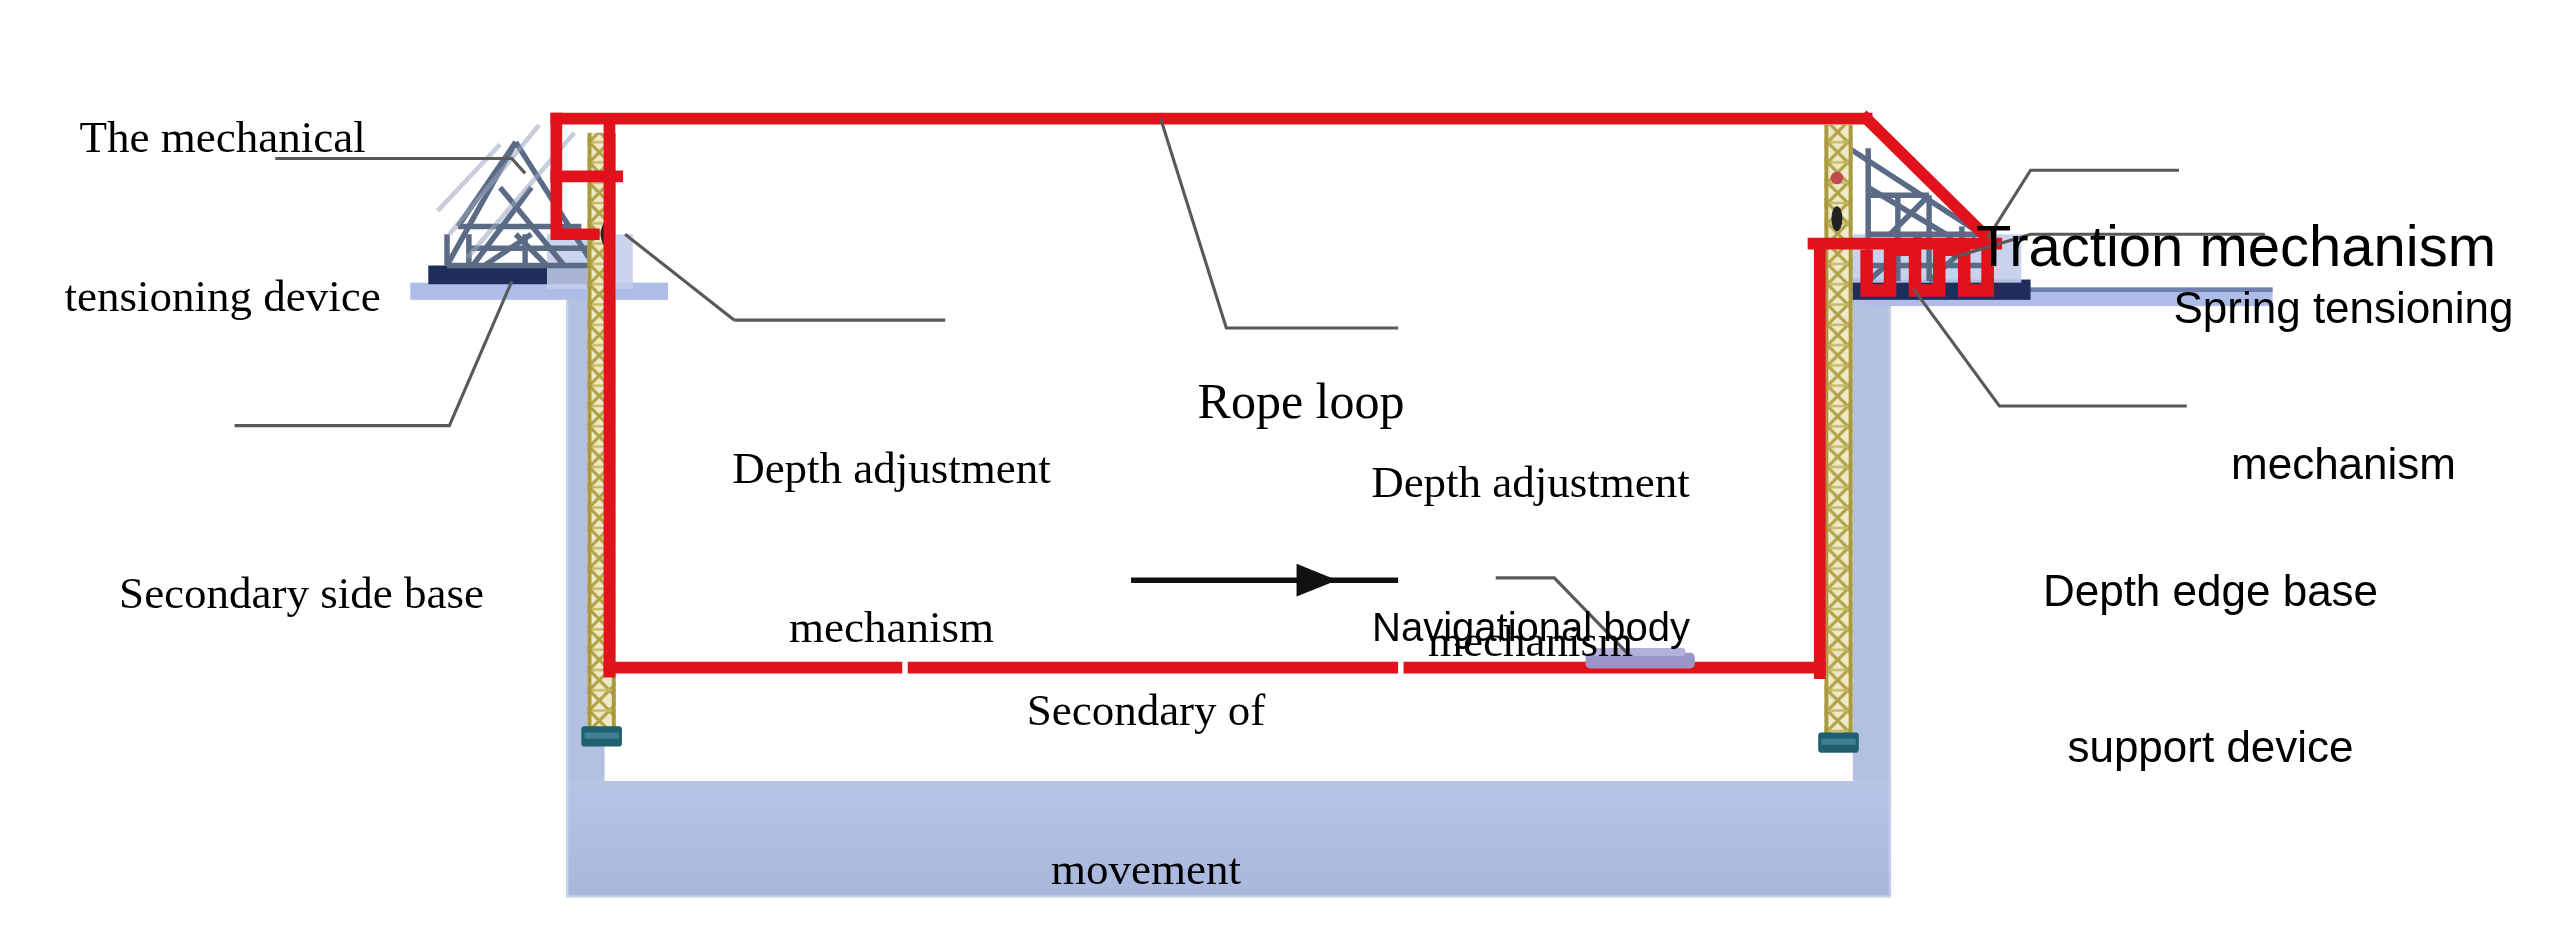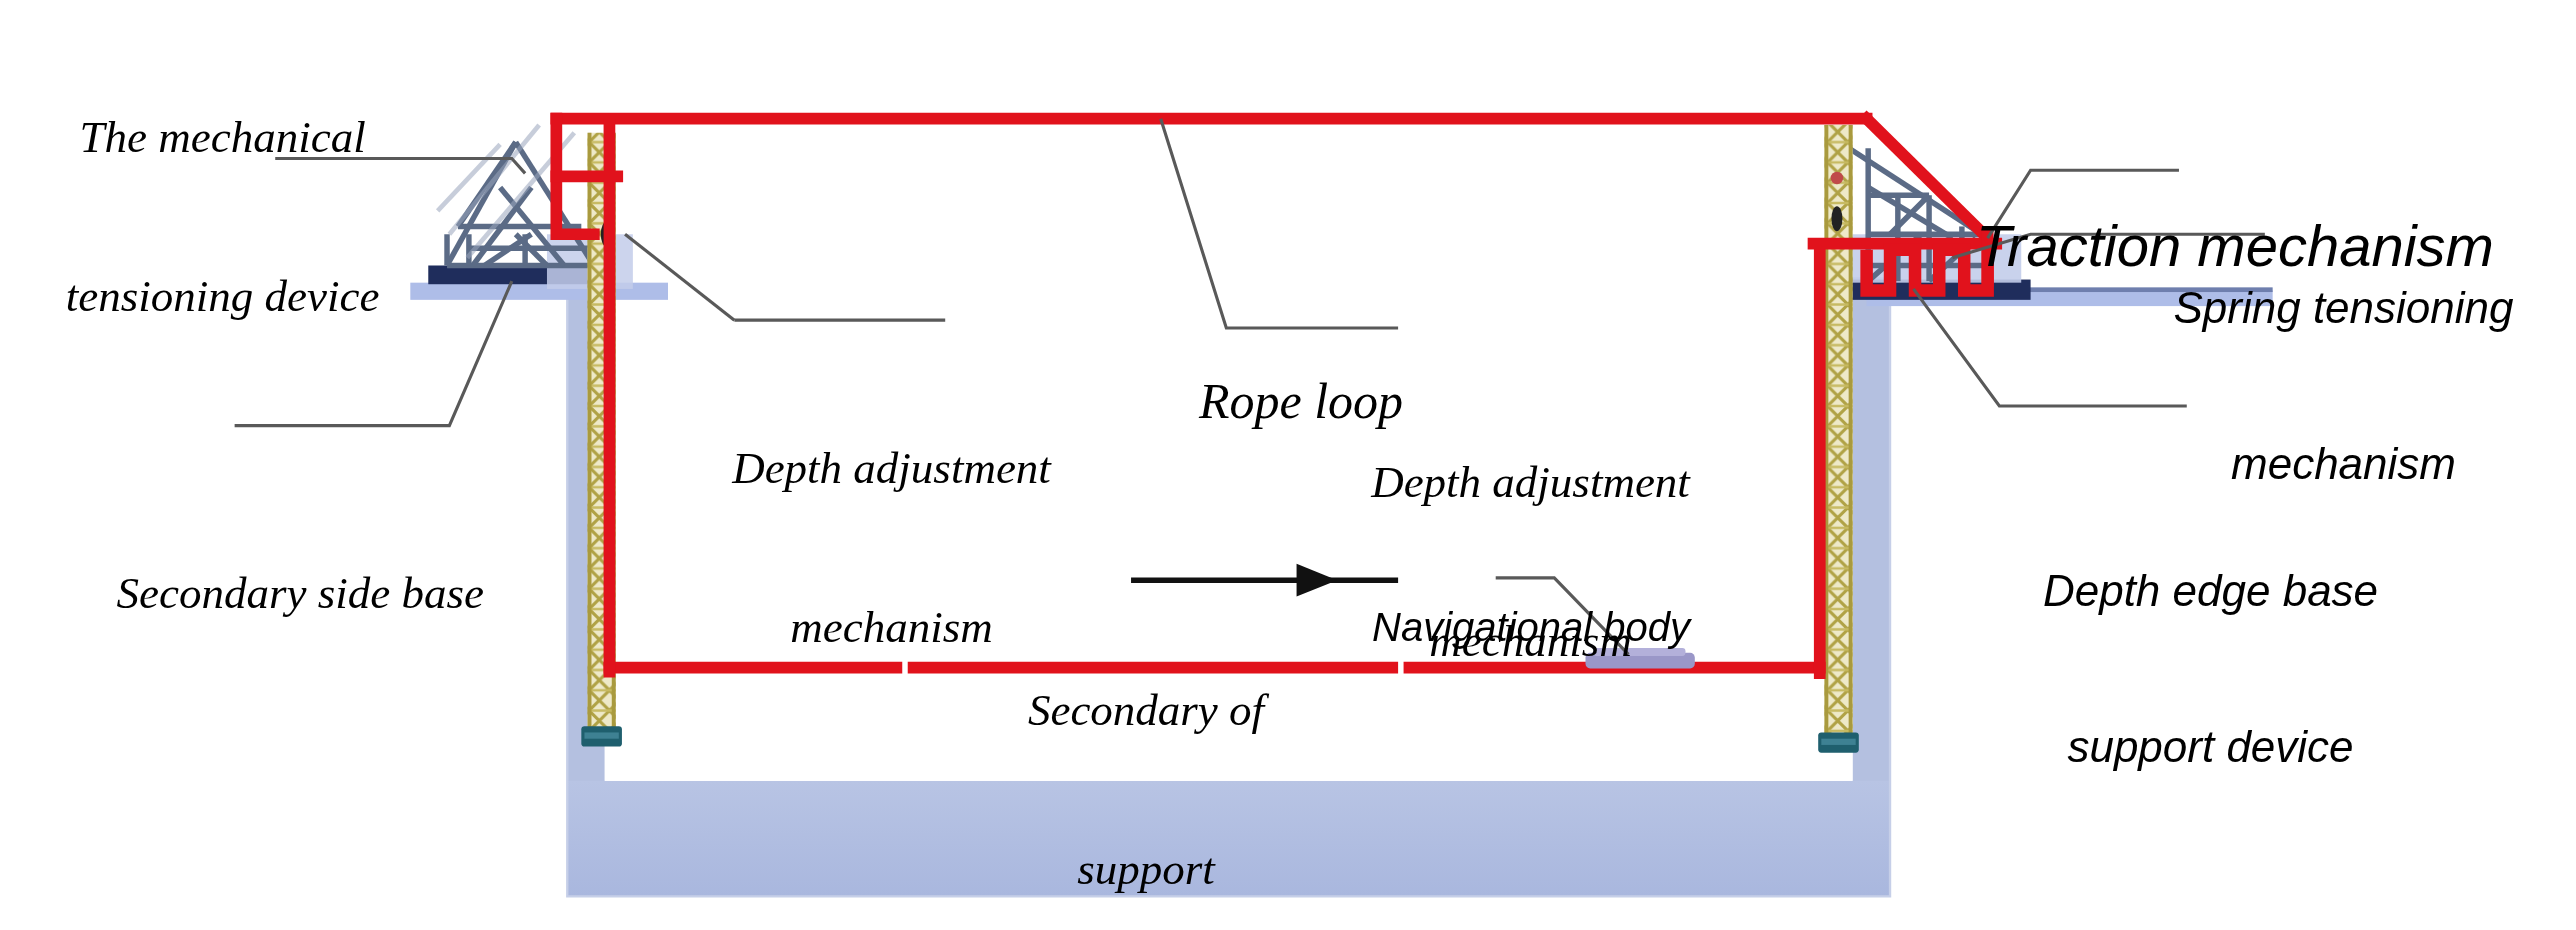--- a/index.html
+++ b/index.html
@@ -1,21 +1,21 @@
 <!DOCTYPE html>
 <html style="font-size:12.5px"><head>
 <meta charset="utf-8">
 <style>
   html,body{margin:0;padding:0;background:#ffffff;}
   body{width:2576px;height:930px;position:relative;overflow:hidden;
        font-family:"Liberation Serif",serif;color:#000;}
   #stage{position:absolute;inset:0;width:2576px;height:930px;}
   svg#scene{position:absolute;left:0;top:0;width:2576px;height:930px;}
 
-  .lbl{position:absolute;white-space:pre;line-height:1.18;font-style:italic;}
+  .lbl{position:absolute;white-space:pre;line-height:1.18;}
   .serif{font-family:"Liberation Serif",serif;}
   .sans{font-family:"Liberation Sans",sans-serif;}
   .c{text-align:center;}
   .l{text-align:left;}
 </style>
 </head>
 <body>
 
 <div id="stage">
 
@@ -201,21 +201,21 @@
   <div>Depth adjustment</div>
   <div>mechanism</div>
 </div>
 
 <div class="lbl sans c" style="left:1320px;top:510px; width:422px; font-size:40px;">
   <div>Navigational body</div>
 </div>
 
 <div class="lbl serif c" style="left:990px;top:578px; width:312px; font-size:45px;">
   <div>Secondary of</div>
-  <div>support</div>
+  <div>movement</div>
 </div>
 
 <div class="lbl sans l" style="left:1976px;top:75px;  width:594px; font-size:58px;">
   <div>Traction mechanism</div>
 </div>
 
 <div class="lbl sans c" style="left:2109px;top:178px; width:469px; font-size:44px;">
   <div>Spring tensioning</div>
   <div>mechanism</div>
 </div>

